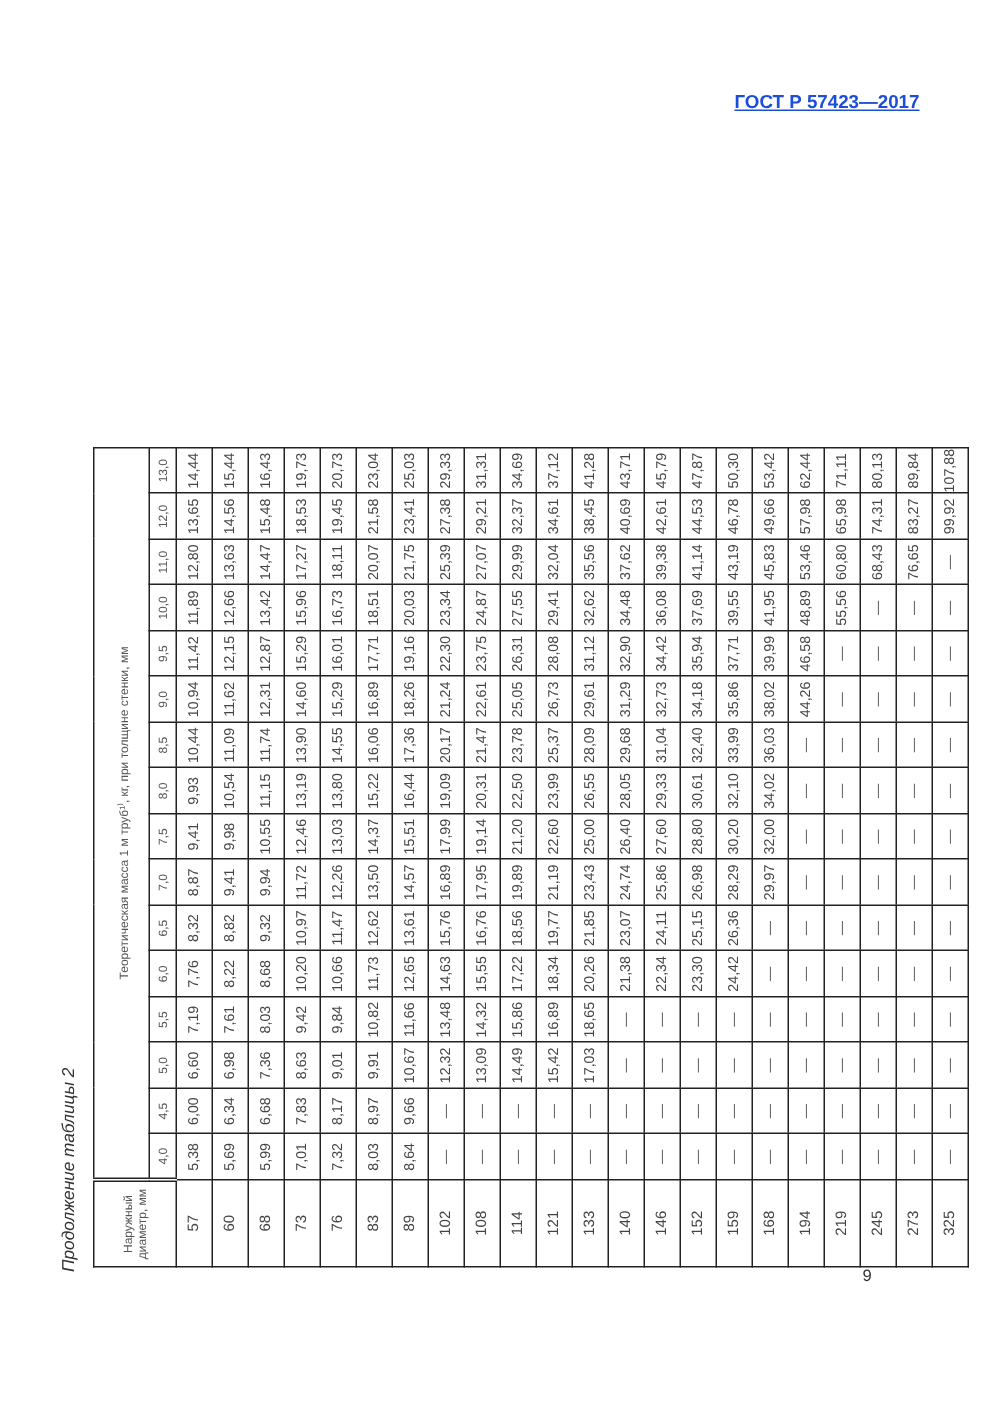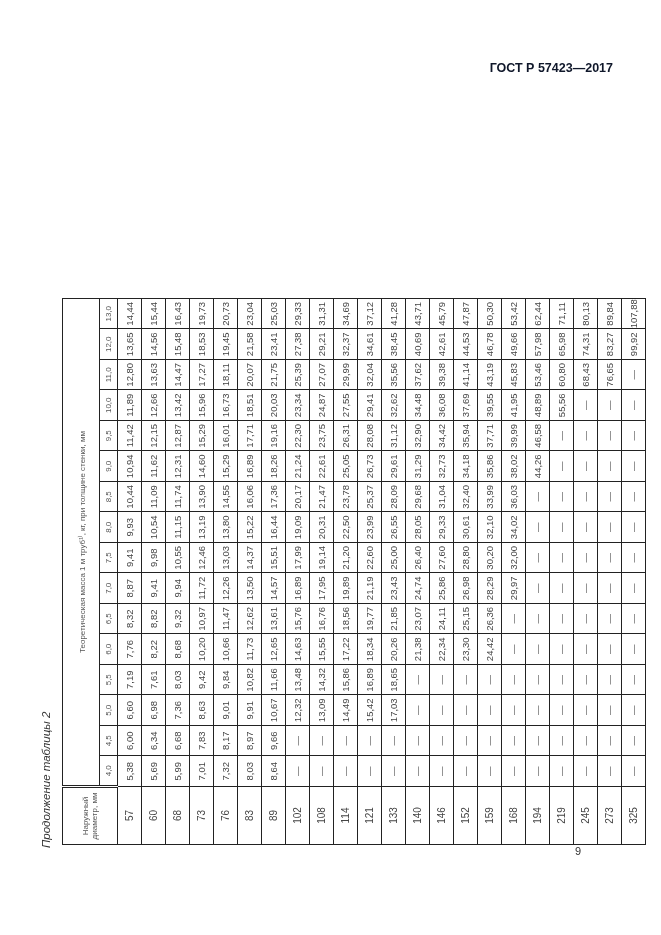--- a/index.html
+++ b/index.html
@@ -2,21 +2,21 @@
 <html><head>
   <meta charset="utf-8">
   <style>
     html, body { margin: 0; padding: 0; }
     body {
       width: 661px; height: 935px; background: #ffffff; position: relative; overflow: hidden;
       font-family: "Liberation Sans", sans-serif; color: #333;
     }
     .doc-header {
       position: absolute; right: 48px; top: 61px;
-      font-family: "Liberation Sans", sans-serif; font-weight: bold; font-size: 12.5px; color: #0f172a;
+      font-family: "Liberation Sans", sans-serif; font-weight: bold; font-size: 12.5px; color: #1d4ed8; text-decoration: underline;
     }
     .page-number {
       position: absolute; left: 575px; top: 845px; font-size: 11px; color: #333;
     }
     
     .rot {
       position: absolute;
       width: 760px; height: 560px;
       left: 40px; top: 850px;
       transform-origin: 0 0;

